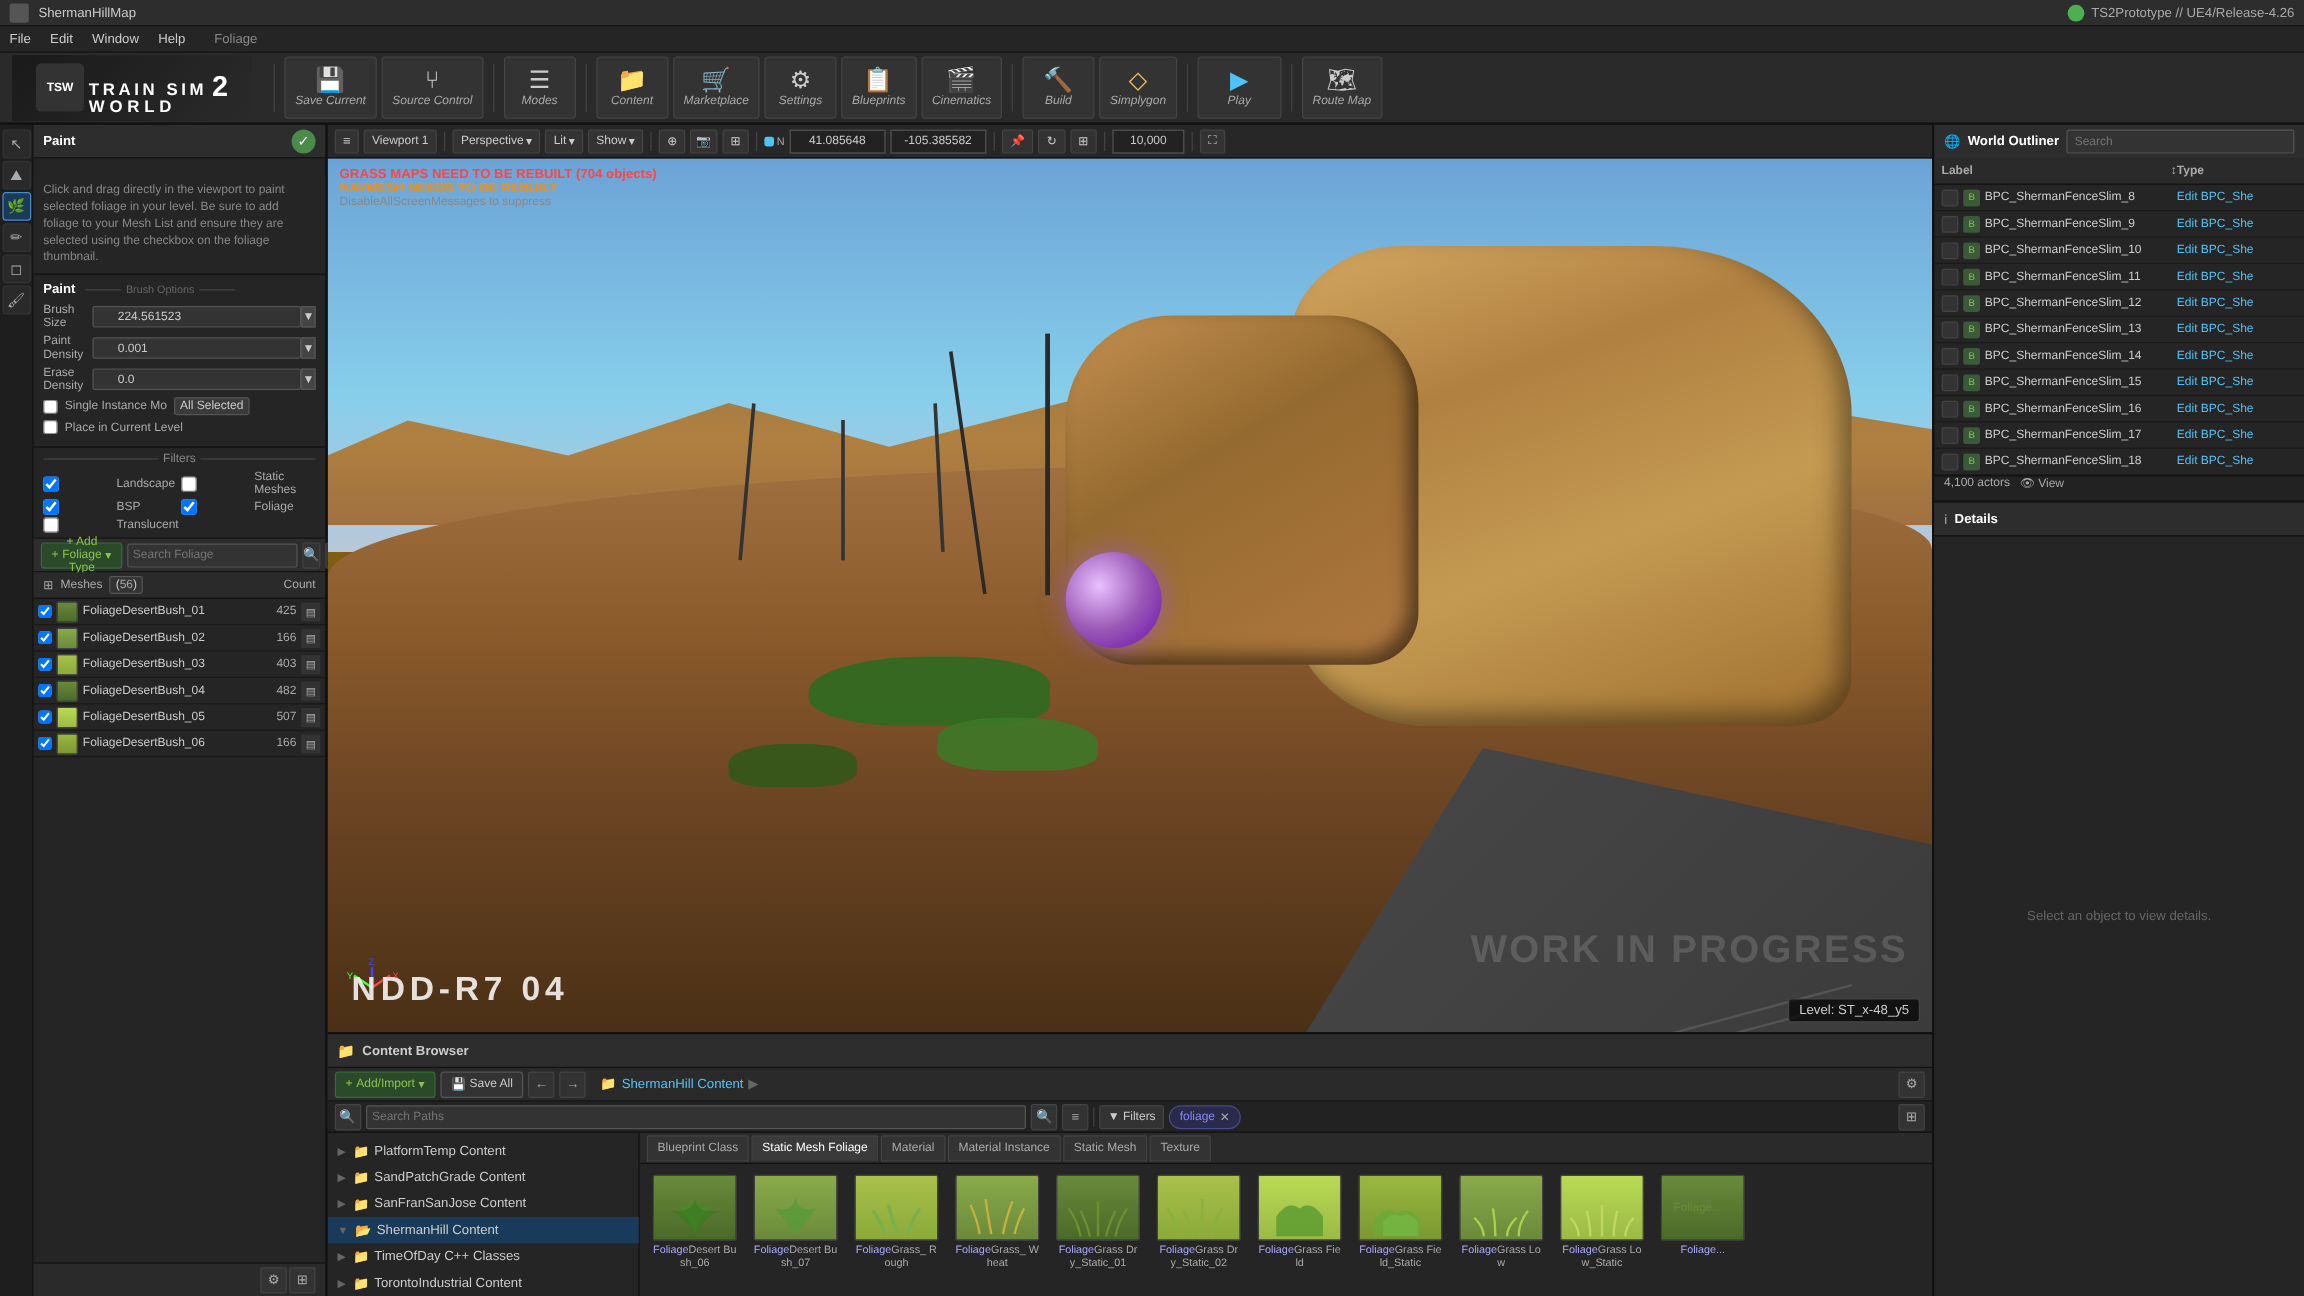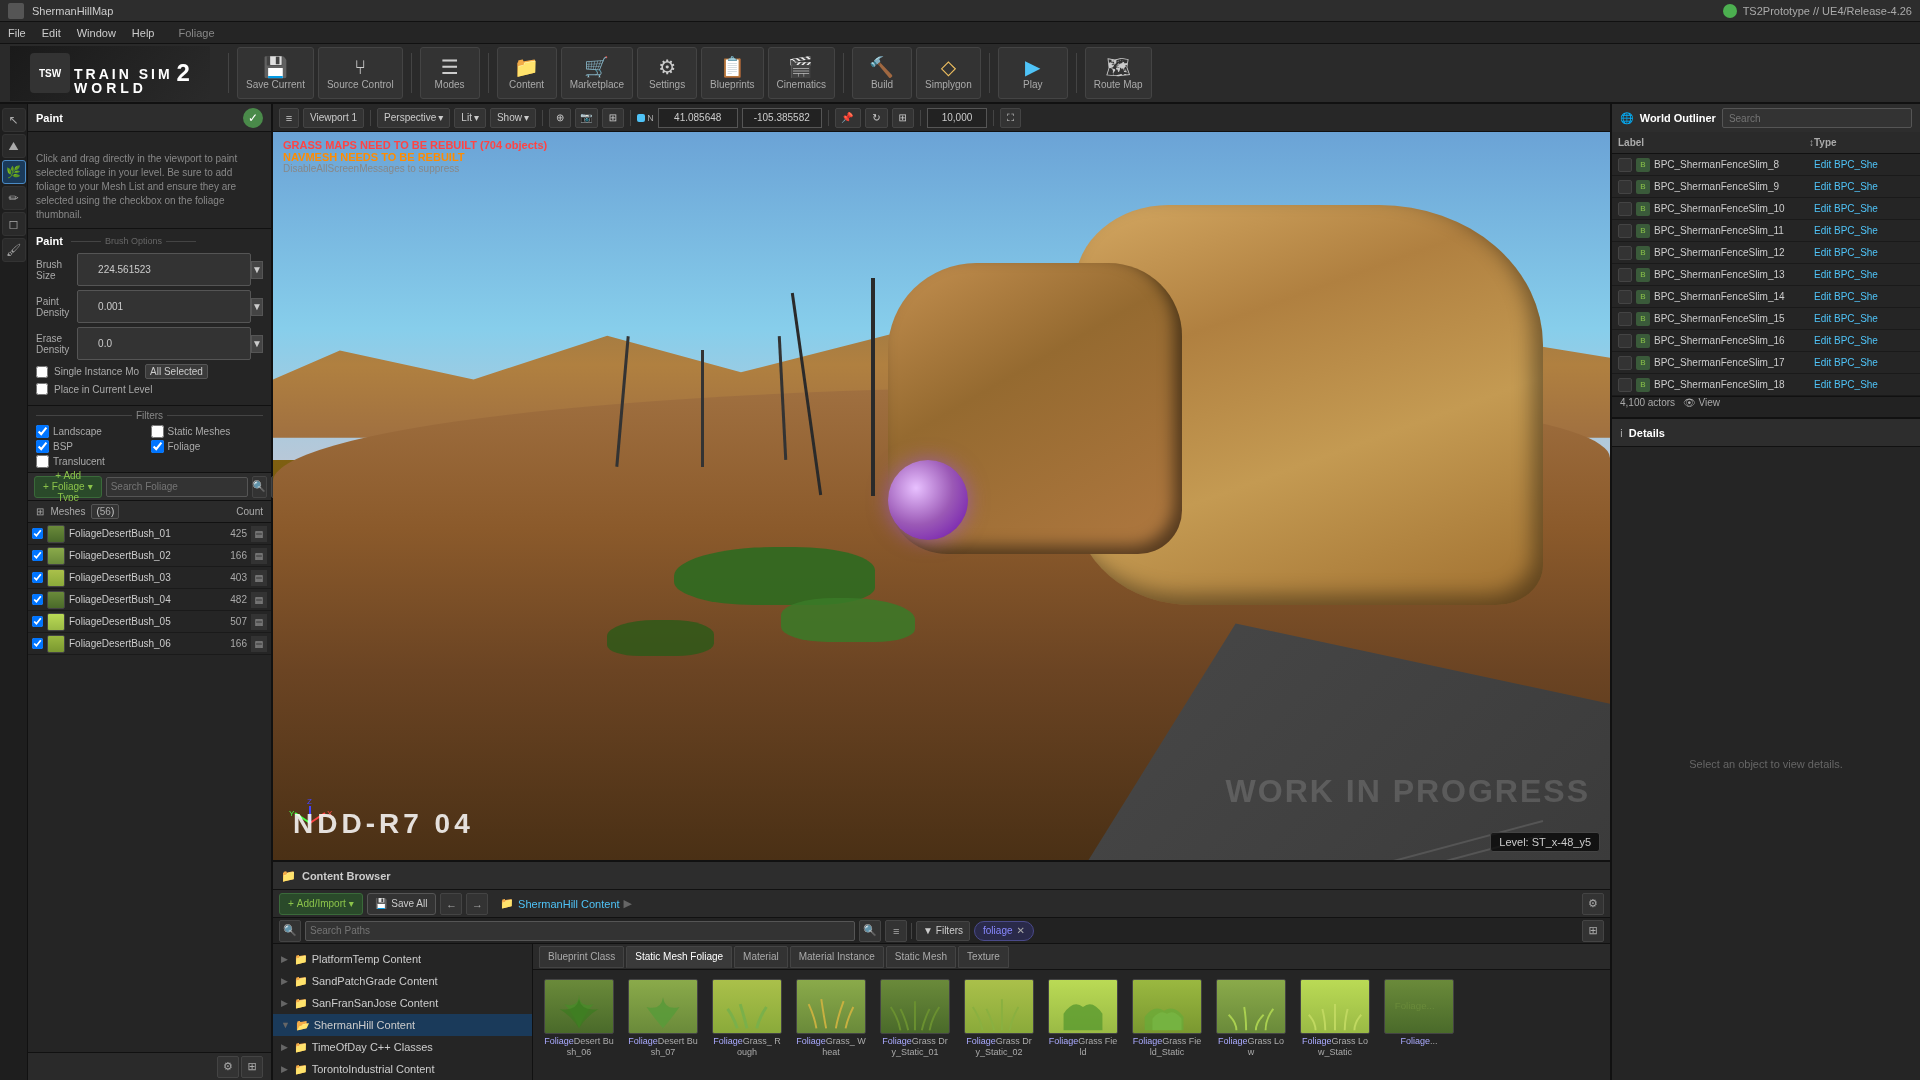--- a/index.html
+++ b/index.html
@@ -17,42 +17,42 @@
     #menubar span { font-size: 11px; color: #ccc; cursor: pointer; }
 
     
     #main { display: flex; flex-direction: column; height: calc(1080px - 44px); }
 
     
     #toolbar { height: 60px; background: #2a2a2a; display: flex; align-items: center; padding: 0 10px; gap: 4px; border-bottom: 2px solid #111; flex-shrink: 0; }
     .toolbar-logo { height: 55px; width: 200px; background: linear-gradient(135deg, #1a1a1a, #2a2a2a); display: flex; align-items: center; justify-content: center; margin-right: 10px; }
     .toolbar-btn { display: flex; flex-direction: column; align-items: center; justify-content: center; min-width: 60px; height: 52px; background: #333; border: 1px solid #444; border-radius: 3px; cursor: pointer; padding: 4px 8px; gap: 2px; }
     .toolbar-btn .tb-icon { font-size: 20px; line-height: 1; }
-    .toolbar-btn .tb-label { font-size: 10px; color: #aaa; white-space: nowrap; }
+    .toolbar-btn .tb-label { font-size: 10px; color: #aaa; white-space: nowrap; font-style: italic; }
     .toolbar-btn.active .tb-icon { color: #4fc3f7; }
     .toolbar-sep { width: 1px; height: 40px; background: #444; margin: 0 4px; }
 
     
     #content-area { display: flex; flex: 1; overflow: hidden; }
 
     
     #left-panel { width: 245px; background: #252525; border-right: 2px solid #111; display: flex; flex-direction: column; flex-shrink: 0; }
 
     .control-row { display: flex; align-items: center; margin-bottom: 4px; }
     .control-label { width: 90px; font-size: 10px; color: #aaa; }
-    .control-input { flex: 1; height: 33px; background: #333; border: 1px solid #555; color: #ccc; font-size: 10px; padding: 0 20px; border-radius: 2px; }
+    .control-input { flex: 1; height: 18px; background: #333; border: 1px solid #555; color: #ccc; font-size: 10px; padding: 0 20px; border-radius: 2px; }
     .control-btn { width: 18px; height: 18px; background: #444; border: 1px solid #555; color: #ccc; font-size: 10px; cursor: pointer; display: flex; align-items: center; justify-content: center; }
 
     .checkbox-row { display: flex; align-items: center; gap: 6px; margin-bottom: 4px; }
     .checkbox-row input[type=checkbox] { width: 12px; height: 12px; }
     .checkbox-row span { font-size: 10px; color: #aaa; }
     .checkbox-row .dropdown-pill { background: #3a3a3a; border: 1px solid #555; border-radius: 2px; padding: 1px 4px; font-size: 10px; color: #ccc; cursor: pointer; }
     .filters-grid { display: grid; grid-template-columns: 1fr 1fr; gap: 2px; }
     .filter-item { display: flex; align-items: center; gap: 4px; }
-    .filter-item span { font-size: 10px; color: #aaa; }
+    .filter-item span { font-size: 10px; color: #aaa; margin-left: 44px; }
 
     .foliage-toolbar { height: 28px; background: #2d2d2d; border-bottom: 1px solid #111; display: flex; align-items: center; padding: 0 6px; gap: 4px; }
     .add-foliage-btn { height: 22px; background: #2a4a2a; border: 1px solid #3a6a3a; border-radius: 3px; color: #8bc34a; font-size: 10px; padding: 0 8px; cursor: pointer; display: flex; align-items: center; gap: 3px; }
     .search-foliage { flex: 1; height: 20px; background: #333; border: 1px solid #555; color: #ccc; font-size: 10px; padding: 0 4px; border-radius: 2px; }
     .icon-btn { width: 22px; height: 22px; background: #333; border: 1px solid #444; border-radius: 2px; display: flex; align-items: center; justify-content: center; cursor: pointer; color: #aaa; font-size: 11px; }
 
     .meshes-header { height: 22px; background: #2a2a2a; display: flex; align-items: center; padding: 0 8px; border-bottom: 1px solid #111; gap: 6px; }
     .meshes-header span { font-size: 10px; color: #aaa; }
     .meshes-header .count-badge { background: #333; border: 1px solid #555; border-radius: 2px; padding: 1px 4px; font-size: 10px; color: #ccc; }
 

